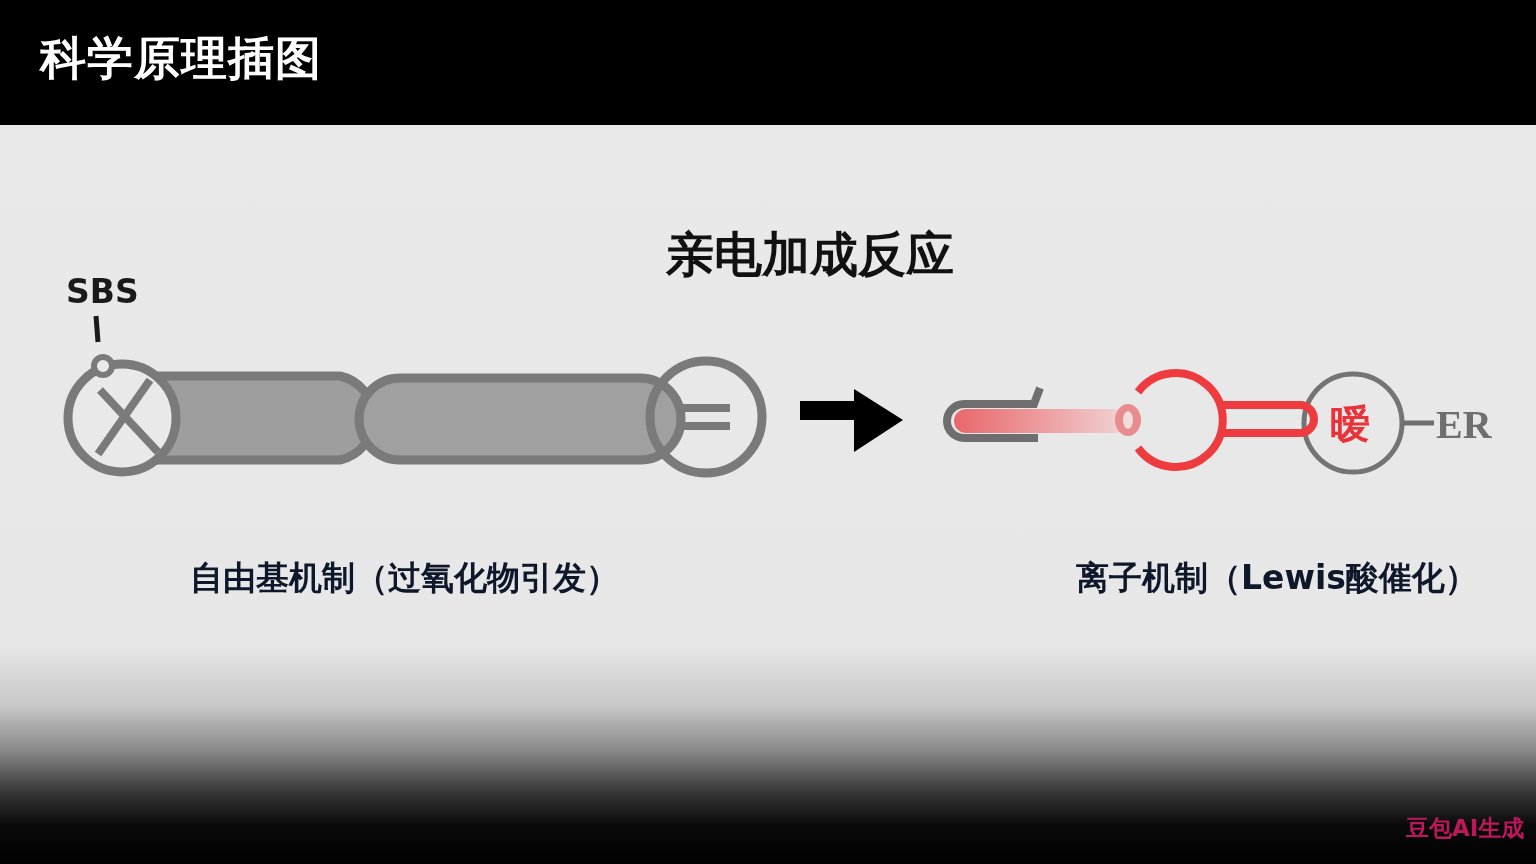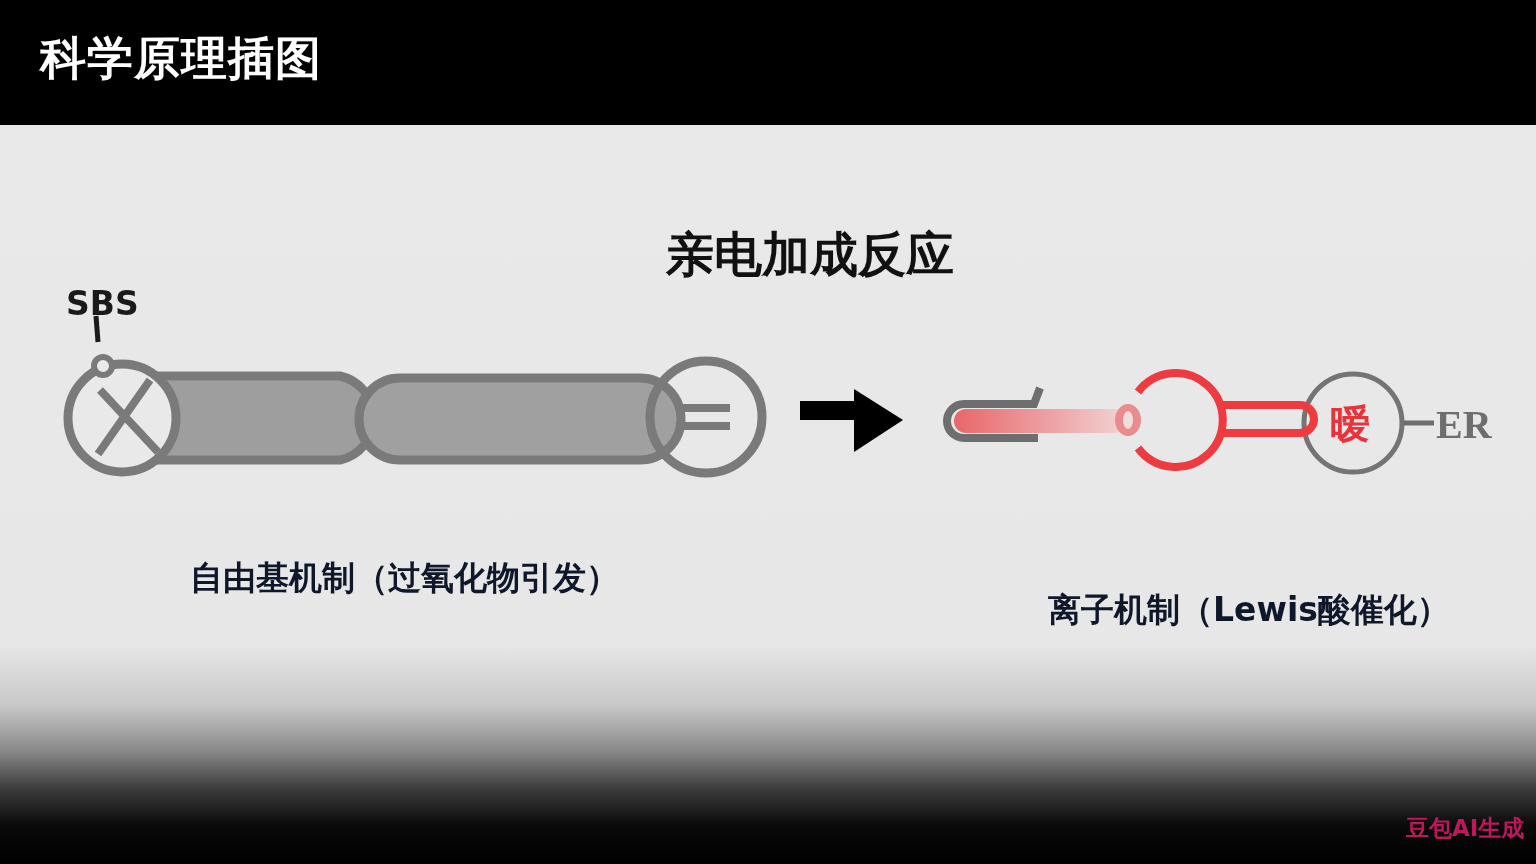--- a/index.html
+++ b/index.html
@@ -25,24 +25,24 @@
     .diagram-title {
       position: absolute; left: 0; top: 222px; width: 1620px; text-align: center;
       font-size: 48px; font-weight: bold; color: #111; line-height: 64px;
     }
     .diagram-svg { position: absolute; left: 0; top: 0; }
     .caption {
       position: absolute; font-size: 33px; font-weight: bold; color: #0f172a;
       line-height: 44px; white-space: nowrap;
     }
     .caption-left { left: 190px; top: 556px; }
-    .caption-right { left: 1048px; top: 556px; margin-top: 32px; }
+    .caption-right { left: 1076px; top: 556px; }
     .label-sbs {
       position: absolute; left: 66px; top: 270px; font-size: 33px; font-weight: bold;
-      color: #1a1a1a; line-height: 44px; margin-top: 12px;
+      color: #1a1a1a; line-height: 44px;
     }
     .label-er {
       position: absolute; left: 1436px; top: 400px; font-size: 40px; font-weight: bold;
       color: #6e6e6e; line-height: 50px; font-family: Liberation Serif, serif;
     }
     .label-char {
       position: absolute; left: 1330px; top: 398px; font-size: 40px; font-weight: bold;
       color: #e8333a; line-height: 52px;
     }
     .watermark {

